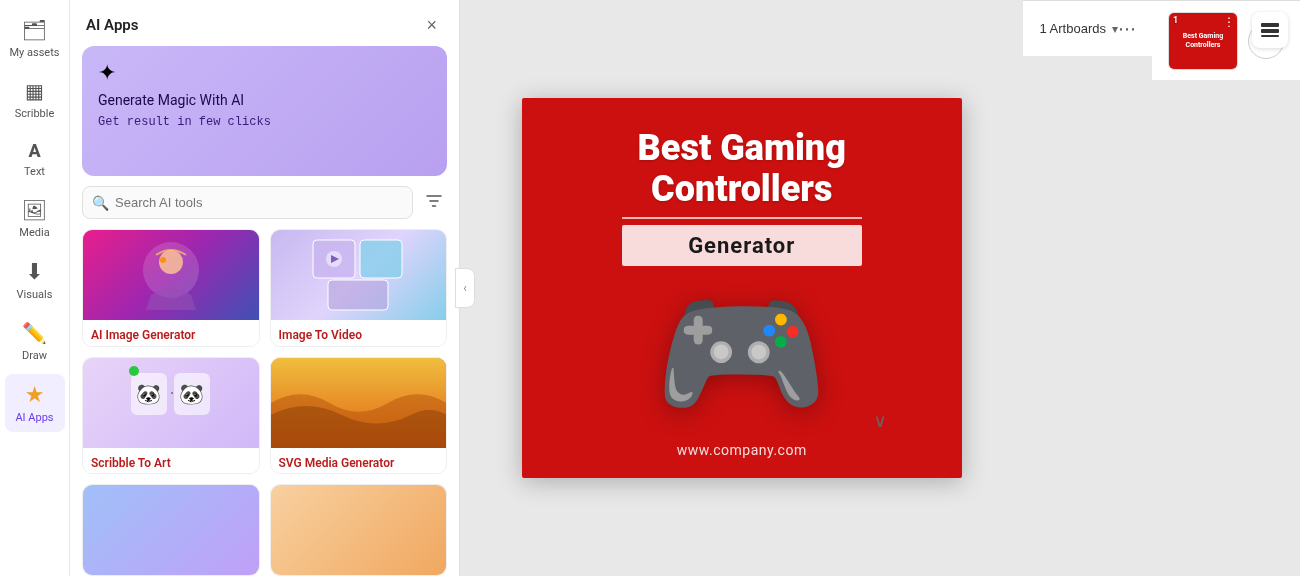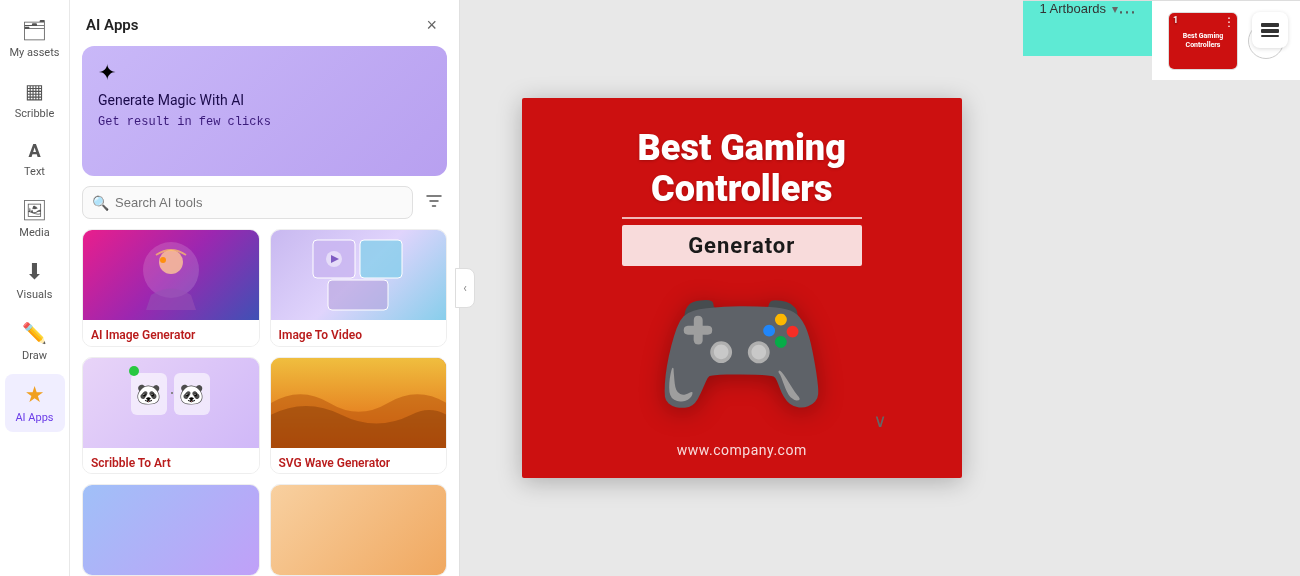--- a/index.html
+++ b/index.html
@@ -306,24 +306,24 @@
     .canvas-url {
       font-size: 14px;
       color: rgba(255,255,255,0.85);
       letter-spacing: 0.5px;
       margin-top: -10px;
     }
 
     
     .bottom-bar {
       height: 56px;
-      background: #5eead4;
+      background: #ffffff;
       border-top: 1px solid #ddd;
       display: flex;
-      align-items: flex-start;
+      align-items: center;
       justify-content: space-between;
       padding: 0 16px;
     }
     .artboards-btn {
       display: flex;
       align-items: center;
       gap: 6px;
       font-size: 13px;
       color: #333;
       cursor: pointer;
@@ -556,21 +556,21 @@
                 <stop offset="100%" style="stop-color:#e06010"></stop>
               </linearGradient>
             </defs>
             <rect width="150" height="80" fill="url(#wg1)"></rect>
             <path d="M0 40 Q25 25 50 40 Q75 55 100 40 Q125 25 150 40 L150 80 L0 80 Z" fill="rgba(180,80,10,0.5)"></path>
             <path d="M0 50 Q30 35 60 50 Q90 65 120 50 Q135 42 150 50 L150 80 L0 80 Z" fill="rgba(120,50,5,0.4)"></path>
           </svg>
         </div>
       </div>
       <div class="app-card-info">
-        <div class="app-card-name">SVG Wave Generator</div>
+        <div class="app-card-name">SVG Media Generator</div>
         <div class="app-card-desc">Generate beautiful SV...</div>
       </div>
     </div>
 
     <div class="app-card">
       <div class="app-card-thumb">
         <div class="thumb-bottom"></div>
       </div>
     </div>
 

